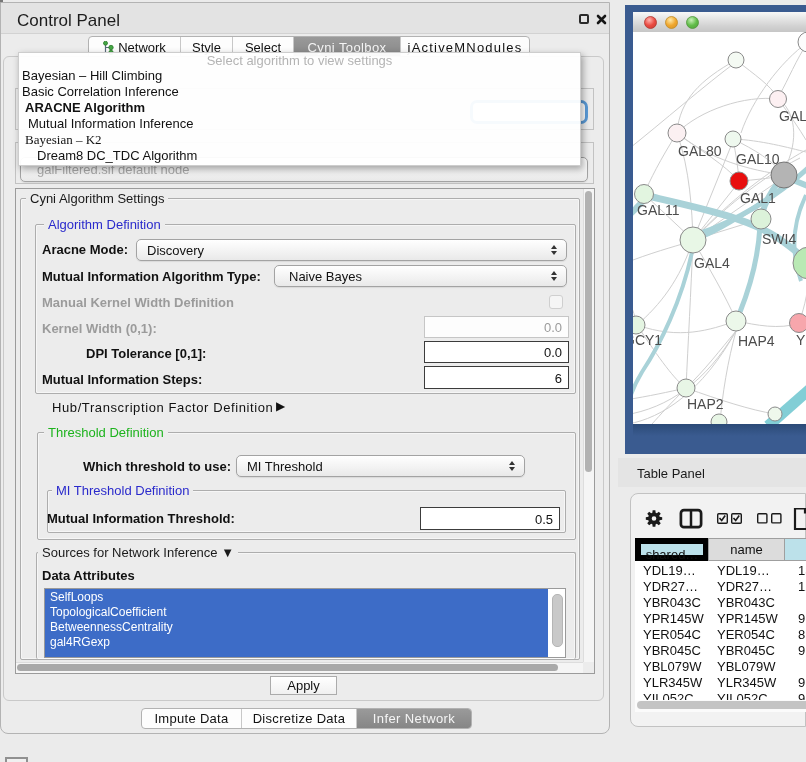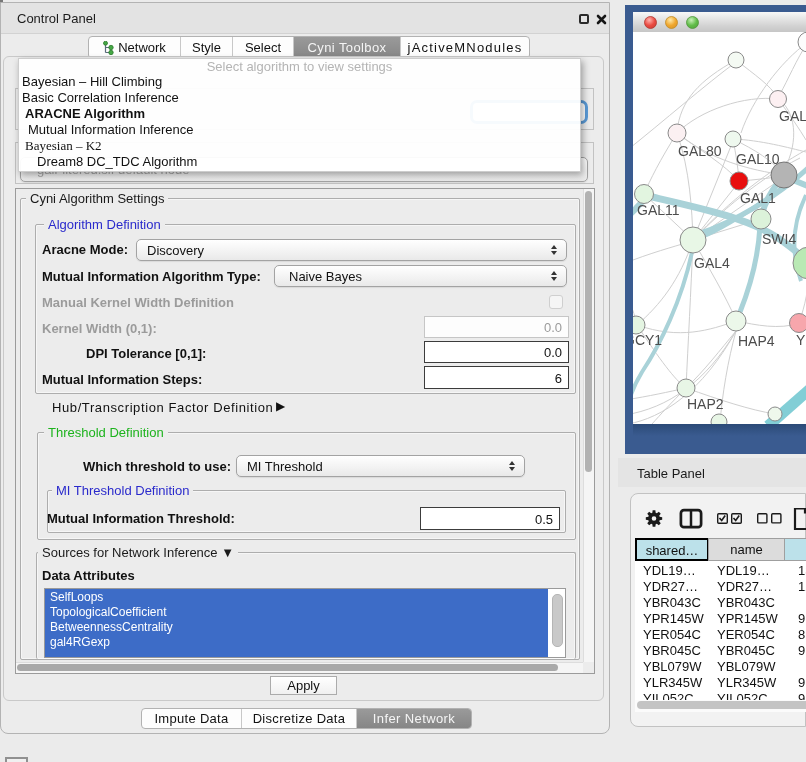--- a/index.html
+++ b/index.html
@@ -19,21 +19,21 @@
 .seg{display:flex;position:absolute;background:#fdfdfd;border:1px solid #b2b2b2;border-radius:4px;overflow:hidden;}
 .seg>div{display:flex;align-items:center;justify-content:center;border-right:1px solid #c8c8c8;box-sizing:border-box;}
 .seg>div:last-child{border-right:none;}
 .seg>div.sel{background:linear-gradient(#9a9a9a,#868686);color:#f5f5f5;}
 </style></head><body>
 <div id="root">
 
 <div class="abs" style="left:0;top:0;width:3px;height:5px;background:#777;"></div>
 <div class="abs" id="cpwin" style="left:0px;top:2px;width:610px;height:732px;background:#ececec;border:1px solid #b3b3b3;border-radius:0 0 8px 8px;box-sizing:border-box;"></div>
 <div class="abs" style="left:1px;top:3px;width:608px;height:30px;background:#e3e3e3;border-bottom:1px solid #d2d2d2;"></div>
-<div class="abs" style="left:17px;top:11px;font-size:13px;color:#1c1c1c;">Control Panel</div>
+<div class="abs" style="left:17px;top:11px;font-size:17px;color:#1c1c1c;">Control Panel</div>
 <div class="abs" style="left:579px;top:14px;width:6px;height:6px;border:2px solid #2a2a2a;border-radius:2px;"></div>
 <svg class="abs" style="left:596px;top:14px;" width="11" height="11" viewBox="0 0 11 11">
       <path d="M2,2 L9,9 M9,2 L2,9" stroke="#161616" stroke-width="2.6" stroke-linecap="round"></path>
     </svg>
 
 <div class="seg" style="left:88px;top:36px;height:21px;">
  <div style="width:92px;"><svg width="12" height="14" viewBox="0 0 12 14" style="margin-right:3px;">
           <path d="M2.5,3 L2.5,11.5 M2.5,6.5 L7,6.5 M2.5,11.5 L7,11.5" stroke="#5a6b7a" stroke-width="1.2" fill="none"></path>
           <circle cx="2.5" cy="2.2" r="2" fill="#44a844" stroke="#2c7a2c" stroke-width="0.8"></circle>
           <circle cx="8" cy="6.5" r="2.2" fill="#44a844" stroke="#2c7a2c" stroke-width="0.8"></circle>
@@ -121,21 +121,21 @@
 </div>
 
 <div class="abs" style="left:270px;top:676px;width:67px;height:19px;background:linear-gradient(#fff,#f0f0f0);border:1px solid #ababab;border-radius:0;box-sizing:border-box;display:flex;align-items:center;justify-content:center;">Apply</div>
 
 <div class="seg" style="left:141px;top:708px;height:19px;">
  <div style="width:100px;letter-spacing:0.3px;">Impute Data</div>
  <div style="width:115px;letter-spacing:0.3px;">Discretize Data</div>
  <div class="sel" style="width:114px;letter-spacing:0.4px;">Infer Network</div>
 </div>
 
-<div class="abs" style="left:18px;top:58px;width:563px;height:114px;background:rgba(255,255,255,0.95);border:1px solid #cdcdcd;box-shadow:2px 3px 7px rgba(0,0,0,0.35);z-index:20;box-sizing:border-box;">
+<div class="abs" style="left:18px;top:52px;width:563px;height:114px;background:rgba(255,255,255,0.95);border:1px solid #cdcdcd;box-shadow:2px 3px 7px rgba(0,0,0,0.35);z-index:20;box-sizing:border-box;">
  <div style="height:15px;line-height:15px;text-align:center;color:#b4b4b4;">Select algorithm to view settings</div>
  <div style="height:16px;line-height:16px;padding-left:3px;">Bayesian – Hill Climbing</div>
  <div style="height:16px;line-height:16px;padding-left:3px;">Basic Correlation Inference</div>
  <div style="height:16px;line-height:16px;padding-left:6px;font-weight:bold;">ARACNE Algorithm</div>
  <div style="height:16px;line-height:16px;padding-left:9px;">Mutual Information Inference</div>
  <div style="height:16px;line-height:16px;padding-left:6px;font-family:Liberation Serif, serif;">Bayesian – K2</div>
  <div style="height:16px;line-height:16px;padding-left:18px;">Dream8 DC_TDC Algorithm</div>
 </div>
 
 <div class="abs" style="left:5px;top:757px;width:19px;height:14px;border:2px solid #909090;background:#f0f0f0;"></div>
@@ -271,21 +271,21 @@
     <rect x="86.7" y="5.7" width="9.6" height="9.6" rx="1"></rect>
     <path d="M74.5,10 l2.2,2.5 l3.5,-5" stroke-width="1.6"></path>
     <path d="M88.5,10 l2.2,2.5 l3.5,-5" stroke-width="1.6"></path>
     <rect x="112.7" y="5.7" width="9.2" height="9.2" rx="1"></rect>
     <rect x="126.7" y="5.7" width="9.2" height="9.2" rx="1"></rect>
   </g>
   <path d="M150,0.5 L160,0.5 L164,4.5 L164,21 L150,21 Z M160,0.5 L160,4.5 L164,4.5" fill="none" stroke="#1a1a1a" stroke-width="2.2"></path>
 </svg>
 
 <div class="abs" style="left:635px;top:538px;width:171px;height:174px;background:#fff;overflow:hidden;">
-  <div style="position:absolute;left:0;top:0;width:74px;height:23px;background:#bce1ea;border:2px solid #000000;box-sizing:border-box;text-align:center;line-height:22px;">shared…</div>
+  <div style="position:absolute;left:0;top:0;width:74px;height:23px;background:#bce1ea;border:6px solid #000000;box-sizing:border-box;text-align:center;line-height:22px;">shared…</div>
   <div style="position:absolute;left:73px;top:0;width:77px;height:23px;background:#dcdcdc;border:1px solid #9f9f9f;box-sizing:border-box;text-align:center;line-height:22px;">name</div>
   <div style="position:absolute;left:149px;top:0;width:40px;height:23px;background:#bce1ea;border:1px solid #9f9f9f;box-sizing:border-box;text-align:center;line-height:22px;"></div>
   <div style="position:absolute;left:8px;top:25px;line-height:16px;">YDL19…<br>YDR27…<br>YBR043C<br>YPR145W<br>YER054C<br>YBR045C<br>YBL079W<br>YLR345W<br>YIL052C</div>
   <div style="position:absolute;left:82px;top:25px;line-height:16px;">YDL19…<br>YDR27…<br>YBR043C<br>YPR145W<br>YER054C<br>YBR045C<br>YBL079W<br>YLR345W<br>YIL052C</div>
   <div style="position:absolute;left:163px;top:25px;line-height:16px;">139<br>124<br><br>9.1<br>8.6<br>9.5<br><br>9.2<br>9.0</div>
   <div style="position:absolute;left:0px;top:162px;width:171px;height:12px;background:#fbfbfb;"></div>
   <div style="position:absolute;left:2px;top:163px;width:171px;height:8px;background:#c4c4c4;border-radius:4px 0 0 4px;"></div>
 </div>
 
 </div>

